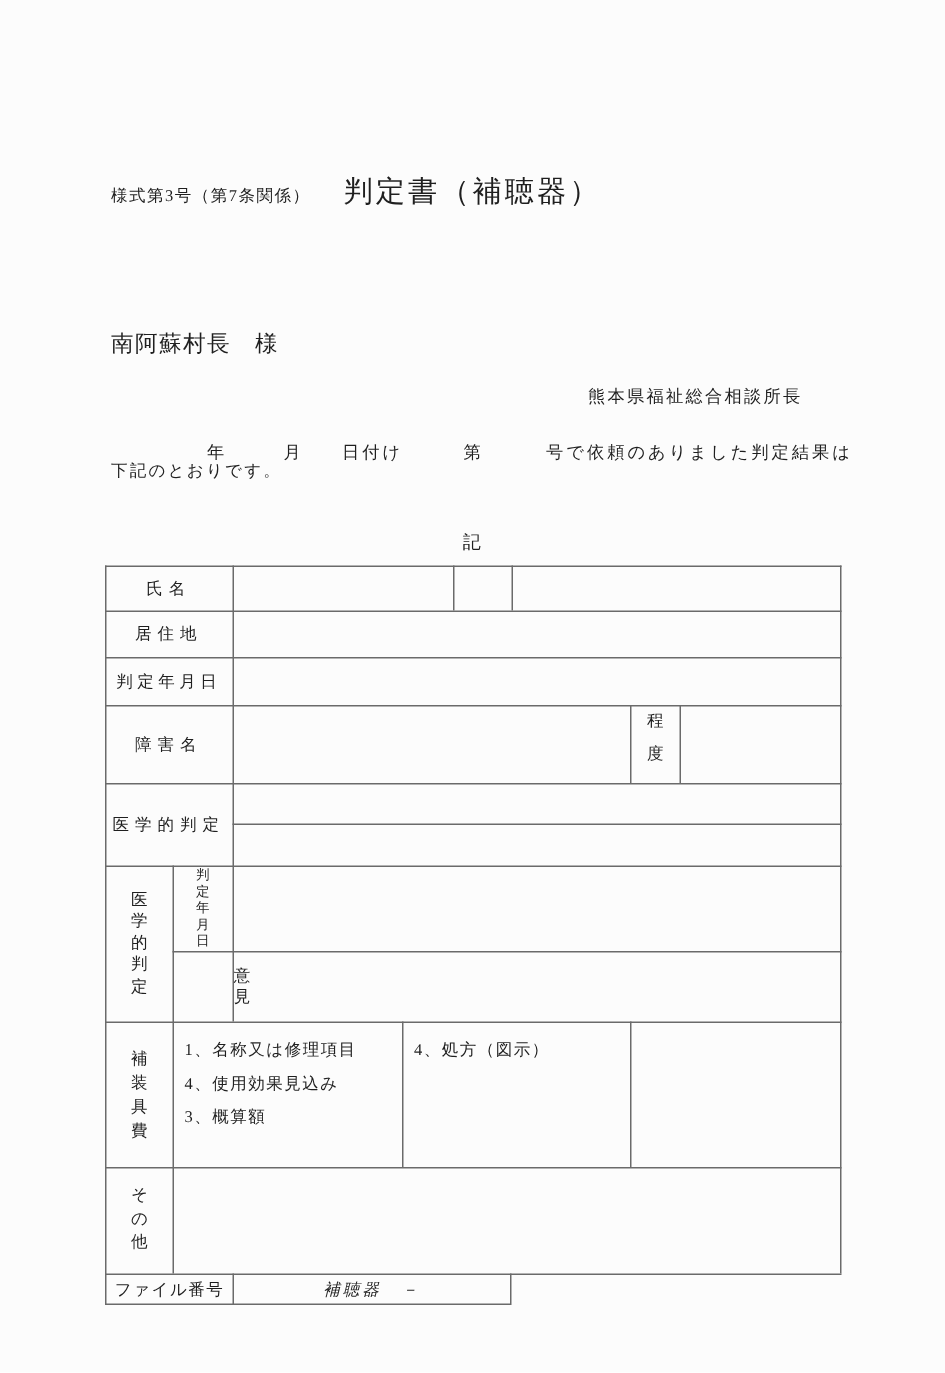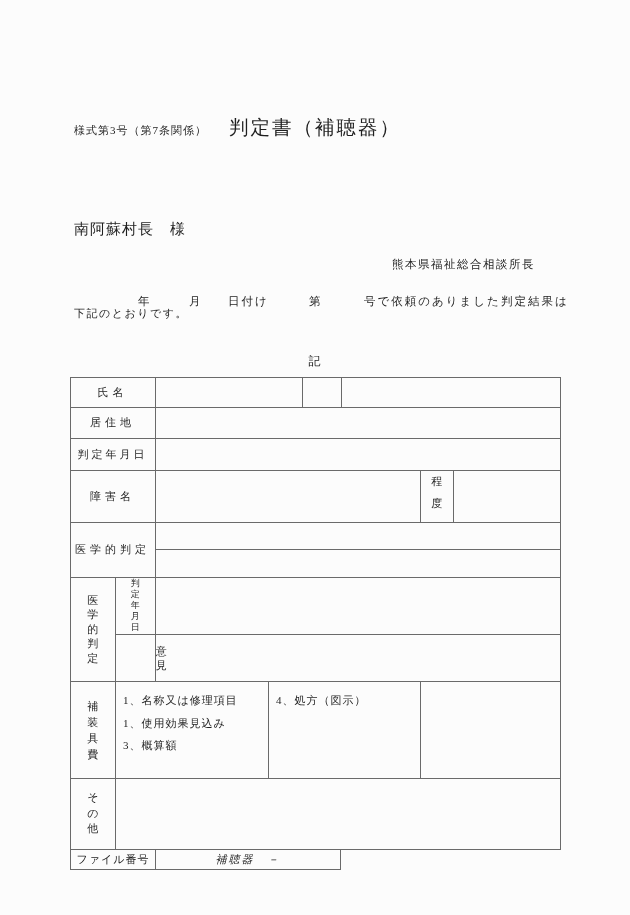--- a/index.html
+++ b/index.html
@@ -106,21 +106,21 @@
       </div>
     <div class="cell vcell" style="left:45px;top:257px;width:40px;height:47px;line-height:14px;padding-left:26px;">
         <span>意見</span>
       </div>
     <div class="cell vcell" style="left:0;top:304px;width:45px;height:97px;line-height:16px;">
         <span>補装具費</span>
       </div>
 
     <div class="items-cell" style="left:45px;top:304px;width:153px;height:97px;">
       <div>1、名称又は修理項目</div>
-      <div>1、使用効果見込み</div>
+      <div>4、使用効果見込み</div>
       <div>3、概算額</div>
     </div>
     <div class="items-cell" style="left:198px;top:304px;width:152px;height:97px;">
       <div>4、処方（図示）</div>
     </div>
 
     <div class="cell vcell" style="left:0;top:401px;width:45px;height:71px;line-height:15.5px;">
         <span>その他</span>
       </div>
 

